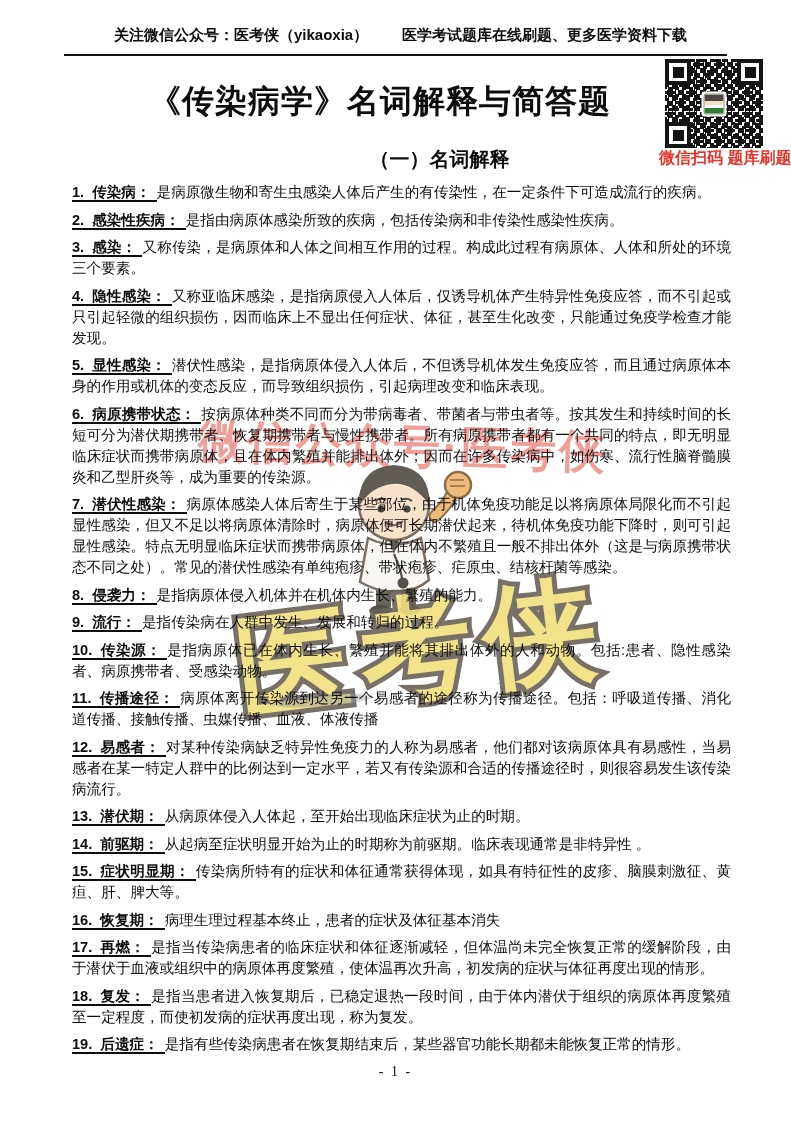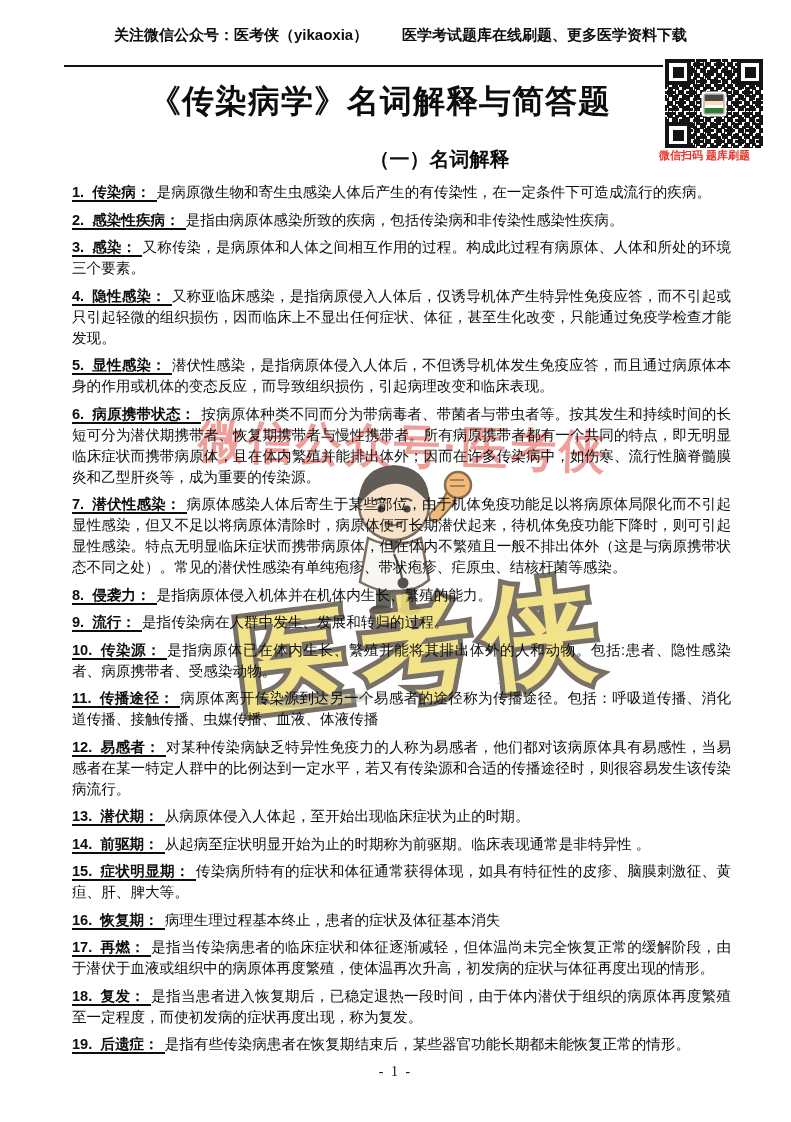--- a/index.html
+++ b/index.html
@@ -6,21 +6,21 @@
   .page{
     position:relative; width:791px; height:1122px; margin:0 auto;
     background:#ffffff; overflow:hidden;
     font-family:"Liberation Sans","DejaVu Sans",sans-serif;
     color:#0d0d0d;
   }
   
   .header{
     position:absolute; left:64px; top:26px; width:663px; z-index:3;
     display:flex; align-items:baseline;
-    border-bottom:2.5px solid #121212; padding-bottom:20px;
+    border-bottom:2.5px solid #121212; padding-bottom:9px;
     font-size:15px; font-weight:bold; white-space:nowrap;
   }
   .header .h-left{margin-left:50px;}
   .header .h-right{margin-left:auto; margin-right:40px;}
   
   .qr{
     position:absolute; left:663px; top:57px; width:102px; height:93px;
     background:#fff; z-index:4;
   }
   .qr-grid{
@@ -42,21 +42,21 @@
     width:25px; height:25px; background:#fff; border-radius:3px;
     display:flex; align-items:center; justify-content:center;
   }
   .qr-logo .mini{
     width:19px; height:19px; border-radius:2px;
     background:linear-gradient(180deg,#4d4640 0 34%, #f7dfc3 34% 55%, #fdfdfb 55% 72%, #2f7d33 72%);
     border:1px solid #9a948c;
   }
   .qr-caption{
     position:absolute; left:659px; top:148px; z-index:4;
-    font-size:11px; font-weight:bold; color:#e5352b; white-space:nowrap;
+    font-size:16px; font-weight:bold; color:#e5352b; white-space:nowrap;
   }
   
   .title{
     position:absolute; left:0; top:80px; width:760px; z-index:3;
     text-align:center; font-size:32px; font-weight:900; letter-spacing:1px;
   }
   .subtitle{
     position:absolute; left:0; top:146px; width:791px; z-index:3;
     text-align:center; font-size:20px; font-weight:bold;padding-left:44px;
   }

